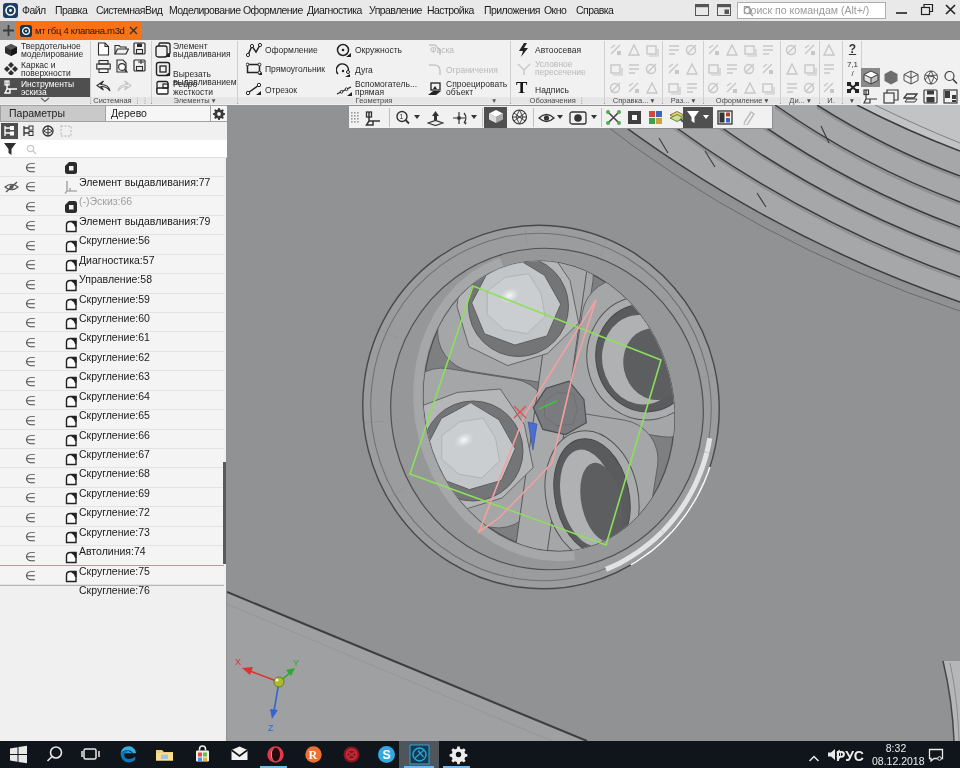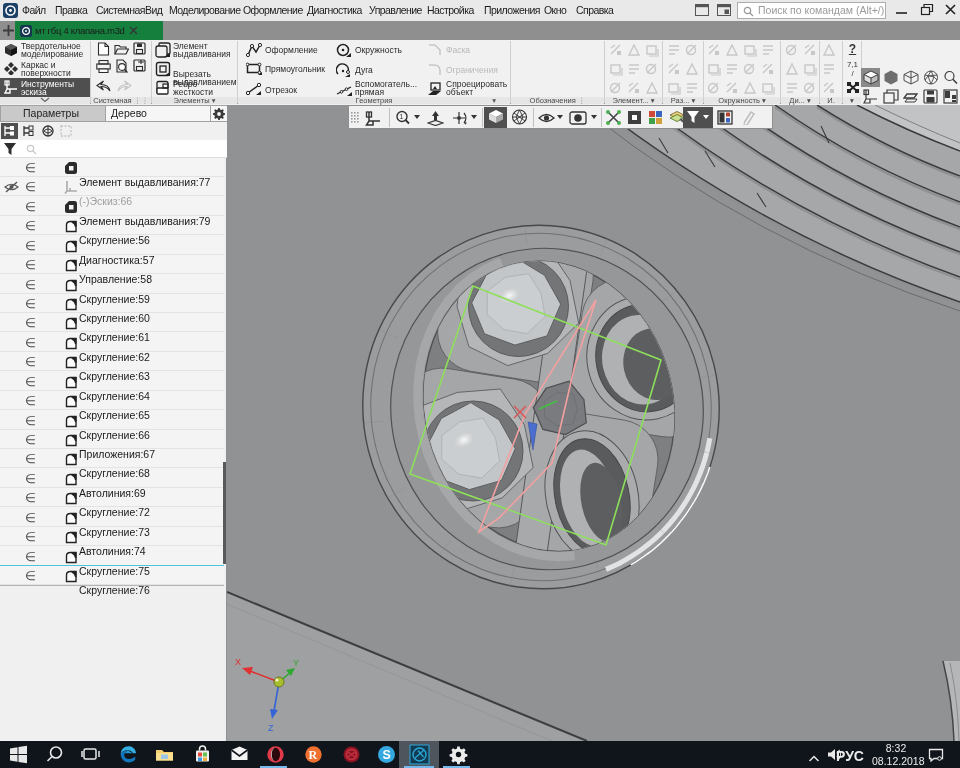--- a/index.html
+++ b/index.html
@@ -46,21 +46,21 @@
   <span class="mi" style="left:576px">Справка</span>
   <svg class="abs" style="left:695px;top:4px" width="14" height="12">
       <rect x="0.5" y="0.5" width="13" height="11" fill="none" stroke="#555" stroke-width="1"></rect>
       <rect x="1" y="1" width="12" height="2.2" fill="#555"></rect>
     </svg>
   <svg class="abs" style="left:717px;top:4px" width="14" height="12">
       <rect x="0.5" y="0.5" width="13" height="11" fill="none" stroke="#555" stroke-width="1"></rect>
       <rect x="1" y="1" width="12" height="2.2" fill="#555"></rect>
       <rect x="7.5" y="5.5" width="4.5" height="4.5" fill="#555"></rect>
     </svg>
-  <div class="abs" style="left:737px;top:2px;width:149px;height:17px;background:#fff;border:1px solid #adadad;font-size:10.5px;color:#9b9b9b;line-height:15px;padding-left:20px">Поиск по командам (Alt+/)
+  <div class="abs" style="left:737px;top:2px;width:149px;height:17px;background:#fff;border:1px solid #adadad;font-size:10.5px;color:#9b9b9b;line-height:15px;padding-left:5px">Поиск по командам (Alt+/)
     <svg class="abs" style="left:5px;top:3px" width="11" height="11">
         <circle cx="4.5" cy="4.5" r="3.2" fill="none" stroke="#9b9b9b" stroke-width="1.2"></circle>
         <line x1="7" y1="7" x2="10" y2="10" stroke="#9b9b9b" stroke-width="1.2"></line>
       </svg>
   </div>
   <svg class="abs" style="left:895px;top:4px" width="14" height="12">
       <line x1="1" y1="9" x2="12" y2="9" stroke="#222" stroke-width="1.6"></line>
     </svg>
   <svg class="abs" style="left:920px;top:3px" width="14" height="13">
       <rect x="1.5" y="4.5" width="8" height="7" fill="none" stroke="#222" stroke-width="1.2"></rect>
@@ -68,21 +68,21 @@
     </svg>
   <svg class="abs" style="left:944px;top:3px" width="13" height="13">
       <path d="M2 2 L11 11 M11 2 L2 11" stroke="#222" stroke-width="1.6"></path>
     </svg>
 </div>
 
 <div id="tabbar">
   <svg class="abs" style="left:2px;top:3px" width="13" height="13">
       <path d="M6.5 1 V12 M1 6.5 H12" stroke="#3c3c3c" stroke-width="1.8"></path>
     </svg>
-  <div class="abs" style="left:15px;top:0;width:148px;height:19px;background:#15803d;font-size:9.5px;color:#1a1a1a;line-height:19px">
+  <div class="abs" style="left:15px;top:0;width:126px;height:19px;background:#f97316;font-size:9.5px;color:#1a1a1a;line-height:19px">
     <svg class="abs" style="left:5px;top:4px" width="12" height="12">
         <rect width="12" height="12" rx="2.5" fill="#17364f"></rect>
         <circle cx="6" cy="6" r="3.4" fill="none" stroke="#fff" stroke-width="1.2"></circle>
         <circle cx="6" cy="6" r="1" fill="#fff"></circle>
       </svg>
     <span style="position:absolute;left:20px;letter-spacing:-0.3px">мт гбц 4 клапана.m3d</span>
     <svg class="abs" style="left:114px;top:5px" width="9" height="9">
         <path d="M1 1 L8 8 M8 1 L1 8" stroke="#333" stroke-width="1.4"></path>
       </svg>
   </div>
@@ -220,35 +220,47 @@
     <svg class="abs" style="left:98px;top:44px" width="16" height="12">
         <line x1="1" y1="10" x2="15" y2="3" stroke="#222" stroke-width="1.2"></line>
         <circle cx="5.5" cy="7.8" r="1.3" fill="#fff" stroke="#222"></circle>
         <circle cx="10.5" cy="5.2" r="1.3" fill="#fff" stroke="#222"></circle>
         <path d="M11 12 L16 12 L16 8 Z" fill="#222"></path>
       </svg>
     <div class="ritem" style="left:117px;top:40px">Вспомогатель...<br>прямая</div>
     <svg class="abs" style="left:189px;top:3px" width="15" height="14">
         <path d="M2 2 H8 L13 7 V12" fill="none" stroke="#c6c6c6" stroke-width="1.5"></path>
       </svg>
-    <div class="ritem dis" style="left:208px;top:6px">Фаска</div>
+    <div class="ritem dis" style="left:192px;top:6px">Фаска</div>
     <svg class="abs" style="left:189px;top:23px" width="15" height="14">
         <path d="M2 2 H7 Q13 2 13 8 V12" fill="none" stroke="#c6c6c6" stroke-width="1.5"></path>
       </svg>
     <div class="ritem dis" style="left:208px;top:26px">Ограничения</div>
     <svg class="abs" style="left:189px;top:42px" width="16" height="15">
         <rect x="4" y="1" width="9" height="7" fill="none" stroke="#222" stroke-width="1.3"></rect>
         <path d="M1 13 L6 9 H14 L9 13 Z" fill="#222"></path>
         <path d="M8 4 l-2 3 h4 Z" fill="#222"></path>
       </svg>
     <div class="ritem" style="left:208px;top:40px">Спроецировать<br>объект</div>
   </div>
   <div class="glabel" style="left:238px;width:272px">Геометрия <span style="position:absolute;right:14px;color:#555">▾</span></div>
   <div class="gsep" style="left:510px"></div>
 
+  <div class="abs" style="left:511px;top:0;width:93px;height:63px">
+    <svg class="abs" style="left:6px;top:3px" width="13" height="14">
+        <path d="M7 0 L2 8 H6 L4 14 L11 5 H7 L10 0 Z" fill="#222"></path>
+      </svg>
+    <div class="ritem" style="left:24px;top:6px">Автоосевая</div>
+    <svg class="abs" style="left:6px;top:22px" width="14" height="13">
+        <path d="M1 2 L7 8 M13 2 L7 8 V13" fill="none" stroke="#c6c6c6" stroke-width="1.4"></path>
+      </svg>
+    <div class="ritem dis" style="left:24px;top:20px">Условное<br>пересечение</div>
+    <div class="abs" style="left:5px;top:40px;width:16px;height:16px;font-family:'Liberation Serif',serif;font-size:17px;font-weight:bold;color:#111;line-height:16px">T</div>
+    <div class="ritem" style="left:24px;top:46px">Надпись</div>
+  </div>
   <div class="glabel" style="left:511px;width:93px">Обозначения <span style="color:#888">⋮</span></div>
   <div class="gsep" style="left:604px"></div>
 
   <div id="gridicons">
       <svg class="abs" style="left:609px;top:3px" width="14" height="14">
         <path d="M2 11 L11 2 M2 5 L6 2" stroke="#c7c7c7" stroke-width="1.4" fill="none"></path>
         <rect x="8" y="8" width="4" height="4" fill="#c7c7c7"></rect>
       </svg>
       <svg class="abs" style="left:609px;top:22px" width="14" height="14">
         <rect x="2" y="3" width="9" height="8" fill="none" stroke="#c7c7c7" stroke-width="1.4"></rect>
@@ -370,25 +382,25 @@
         <path d="M2 12 L7 2 L12 12 Z" fill="none" stroke="#c7c7c7" stroke-width="1.4"></path>
       </svg>
       <svg class="abs" style="left:822px;top:22px" width="14" height="14">
         <path d="M2 3 H12 M2 7 H12 M2 11 H8" stroke="#c7c7c7" stroke-width="1.6"></path>
       </svg>
       <svg class="abs" style="left:822px;top:41px" width="14" height="14">
         <path d="M2 11 L11 2 M2 5 L6 2" stroke="#c7c7c7" stroke-width="1.4" fill="none"></path>
         <rect x="8" y="8" width="4" height="4" fill="#c7c7c7"></rect>
       </svg>
     </div>
-  <div class="glabel" style="left:605px;width:57px">Элемент... ▾</div>
+  <div class="glabel" style="left:605px;width:57px">Справка... ▾</div>
   <div class="gsep" style="left:662px"></div>
   <div class="glabel" style="left:663px;width:40px">Раз... ▾</div>
   <div class="gsep" style="left:703px"></div>
-  <div class="glabel" style="left:704px;width:76px">Окружность ▾</div>
+  <div class="glabel" style="left:704px;width:76px">Оформление ▾</div>
   <div class="gsep" style="left:780px"></div>
   <div class="glabel" style="left:781px;width:38px">Ди... ▾</div>
   <div class="gsep" style="left:819px"></div>
   <div class="glabel" style="left:820px;width:22px">И.</div>
   <div class="gsep" style="left:842px"></div>
   <div class="glabel" style="left:843px;width:18px">▾</div>
   <div class="gsep" style="left:861px"></div>
 
   <div class="abs" style="left:845px;top:2px;width:15px;height:14px;font-size:12px;font-weight:bold;color:#333;text-decoration:underline;text-align:center">?</div>
   <div class="abs" style="left:845px;top:20px;width:15px;height:14px;font-size:8px;color:#333;text-align:center">7,1<br>/</div>
@@ -442,21 +454,21 @@
     </svg>
     <svg class="abs" style="left:82px;top:21px" width="16" height="15">
       <rect x="1" y="1" width="13" height="13" fill="none" stroke="#3c3c3c" stroke-width="1.2"></rect>
       <rect x="2" y="2" width="5" height="7" fill="#3c3c3c"></rect>
       <rect x="9" y="6" width="4" height="4" fill="#3c3c3c"></rect>
       <rect x="9" y="11" width="4" height="2" fill="#3c3c3c"></rect>
     </svg>
   </div>
 
 <div id="leftpanel">
-  <div class="abs" style="left:0;top:0;width:106px;height:17px;background:#c9c9c9;border:1px solid #a2a2a2;font-size:10.5px;color:#222;line-height:15px;padding-left:22px">Параметры</div>
+  <div class="abs" style="left:0;top:0;width:106px;height:17px;background:#c9c9c9;border:1px solid #a2a2a2;font-size:10.5px;color:#222;line-height:15px;padding-left:8px">Параметры</div>
   <div class="abs" style="left:106px;top:0;width:105px;height:17px;background:#f6f6f6;border:1px solid #a2a2a2;border-left:none;font-size:10.5px;color:#222;line-height:15px;padding-left:5px">Дерево</div>
   <div class="abs" style="left:211px;top:0;width:16px;height:17px;background:#f6f6f6;border-top:1px solid #a2a2a2;border-bottom:1px solid #a2a2a2"></div>
   <svg class="abs" style="left:212px;top:2px" width="14" height="14">
       <g fill="#3a3a3a">
         <path d="M6.2 1 h1.6 l0.3 1.5 a4.3 4.3 0 0 1 1.3 0.55 l1.3-0.85 1.15 1.15-0.85 1.3 a4.3 4.3 0 0 1 0.55 1.3 l1.5 0.3 v1.6 l-1.5 0.3 a4.3 4.3 0 0 1-0.55 1.3 l0.85 1.3-1.15 1.15-1.3-0.85 a4.3 4.3 0 0 1-1.3 0.55 l-0.3 1.5 h-1.6 l-0.3-1.5 a4.3 4.3 0 0 1-1.3-0.55 l-1.3 0.85-1.15-1.15 0.85-1.3 a4.3 4.3 0 0 1-0.55-1.3 l-1.5-0.3 v-1.6 l1.5-0.3 a4.3 4.3 0 0 1 0.55-1.3 l-0.85-1.3 1.15-1.15 1.3 0.85 a4.3 4.3 0 0 1 1.3-0.55 Z"></path>
       </g>
       <circle cx="7" cy="7" r="1.9" fill="#f6f6f6"></circle>
     </svg>
 
   <div class="abs" style="left:0;top:17px;width:227px;height:18px;background:#f0f0f0">
@@ -608,37 +620,37 @@
           <path d="M7.5 2 H12.5 V8 L11 8 A6 6 0 0 0 7.5 3.5 Z" fill="#222"></path>
         </svg>
         <span class="lbl" style="">Скругление:66</span>
       </div>
 <div class="trow" style="top:272px">
         <span class="elem">∈</span>
         <svg class="ticon" width="14" height="14">
           <path d="M2.5 6 Q2.5 2.5 6.5 2.5 H12 V12.5 H2.5 Z" fill="#fdfdfd" stroke="#222" stroke-width="1.4"></path>
           <path d="M7.5 2 H12.5 V8 L11 8 A6 6 0 0 0 7.5 3.5 Z" fill="#222"></path>
         </svg>
-        <span class="lbl" style="">Приложения:67</span>
+        <span class="lbl" style="">Скругление:67</span>
       </div>
 <div class="trow" style="top:291px">
         <span class="elem">∈</span>
         <svg class="ticon" width="14" height="14">
           <path d="M2.5 6 Q2.5 2.5 6.5 2.5 H12 V12.5 H2.5 Z" fill="#fdfdfd" stroke="#222" stroke-width="1.4"></path>
           <path d="M7.5 2 H12.5 V8 L11 8 A6 6 0 0 0 7.5 3.5 Z" fill="#222"></path>
         </svg>
         <span class="lbl" style="">Скругление:68</span>
       </div>
 <div class="trow" style="top:311px">
         <span class="elem">∈</span>
         <svg class="ticon" width="14" height="14">
           <path d="M2.5 6 Q2.5 2.5 6.5 2.5 H12 V12.5 H2.5 Z" fill="#fdfdfd" stroke="#222" stroke-width="1.4"></path>
           <path d="M7.5 2 H12.5 V8 L11 8 A6 6 0 0 0 7.5 3.5 Z" fill="#222"></path>
         </svg>
-        <span class="lbl" style="">Автолиния:69</span>
+        <span class="lbl" style="">Скругление:69</span>
       </div>
 <div class="trow" style="top:330px">
         <span class="elem">∈</span>
         <svg class="ticon" width="14" height="14">
           <path d="M2.5 6 Q2.5 2.5 6.5 2.5 H12 V12.5 H2.5 Z" fill="#fdfdfd" stroke="#222" stroke-width="1.4"></path>
           <path d="M7.5 2 H12.5 V8 L11 8 A6 6 0 0 0 7.5 3.5 Z" fill="#222"></path>
         </svg>
         <span class="lbl" style="">Скругление:72</span>
       </div>
 <div class="trow" style="top:350px">

